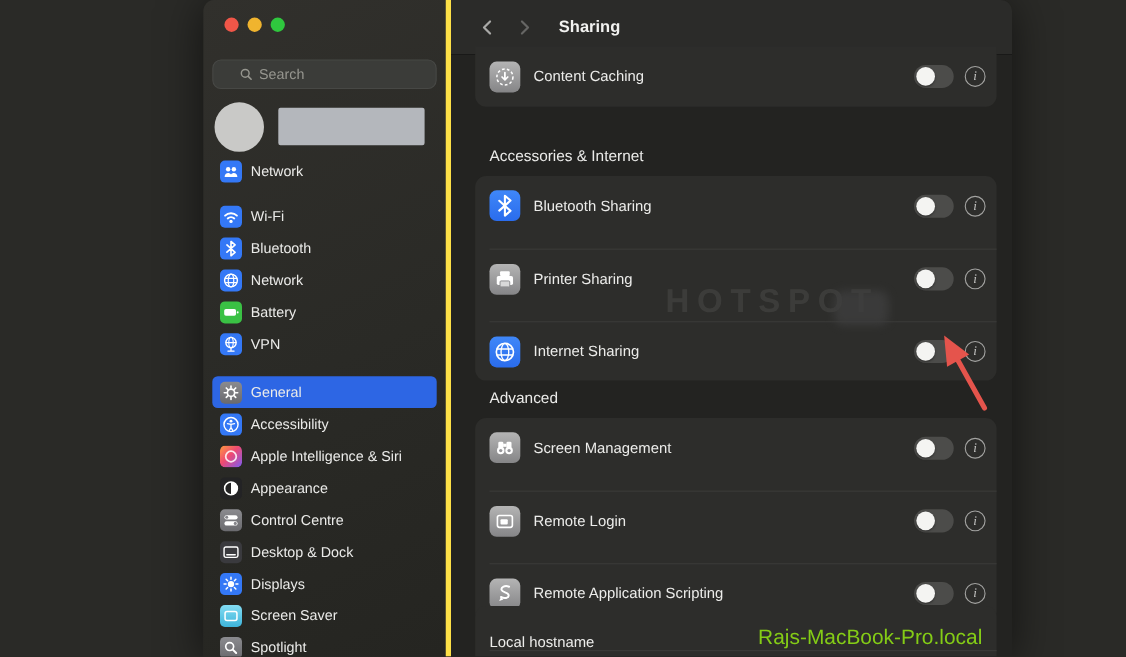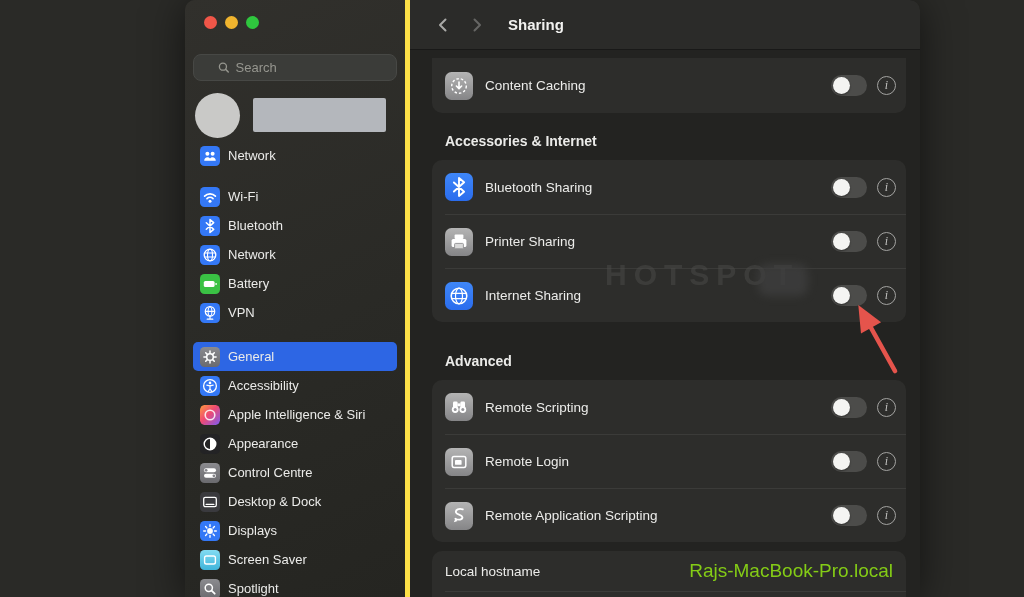--- a/index.html
+++ b/index.html
@@ -71,26 +71,26 @@
     background:#2b2b29; border-bottom:1px solid #191918;
     display:flex; align-items:center; padding-left:22px;
     border-radius:0 10px 0 0;
   }
   .navbtn { width:22px; height:22px; display:flex; align-items:center; justify-content:center; }
   .title { margin-left:20px; font-size:15px; font-weight:bold; color:#f2f2f0; }
   .card {
     position:absolute; left:22px; right:14px;
     background:#2d2d2b; border-radius:10px;
   }
-  .card.cut-top { top:58px; height:55px; border-radius:0 0 10px 10px; }
+  .card.cut-top { top:42px; height:55px; border-radius:0 0 10px 10px; }
   .row {
     display:flex; align-items:center; height:54px; padding:0 10px 0 13px;
   }
   .card.cut-top .row { height:55px; }
-  .row + .row { border-top:1px solid #3b3b39; margin-left:13px; padding-left:0; }
+  .row + .row { border-top:1px solid #3b3b39; margin-left:13px; padding-left:0;margin-top:12px; }
   .big-tile {
     width:28px; height:28px; border-radius:6.5px; flex:0 0 28px;
     display:flex; align-items:center; justify-content:center;
   }
   .big-tile.blue { background:linear-gradient(#3f87f8,#2a6ced); }
   .big-tile.grey { background:linear-gradient(#b4b4b4,#858587); }
   .row-label { margin-left:12px; font-size:13.5px; color:#ececea; flex:1; }
   .controls { display:flex; align-items:center; gap:10px; }
   .toggle {
     width:36px; height:21px; border-radius:11px; background:#4c4c4a;
@@ -99,23 +99,23 @@
   .toggle .knob {
     position:absolute; top:2px; left:2px; width:17px; height:17px;
     border-radius:50%; background:#f4f4f2; box-shadow:0 1px 2px rgba(0,0,0,.4);
   }
   .info {
     width:19px; height:19px; border-radius:50%; border:1.5px solid #a3a3a1;
     color:#c2c2c0; font-family:"Liberation Serif", serif; font-style:italic;
     font-size:12px; line-height:16px; text-align:center; cursor:pointer;
   }
   .section-title {
-    position:absolute; left:35px; font-size:14px; font-weight:bold; color:#ebebe9;
-  }
-  .hostrow { display:flex; align-items:center; height:40px; padding:0 13px; }
+    position:absolute; left:35px; font-size:14px; font-weight:normal; color:#ebebe9;
+  }
+  .hostrow { display:flex; align-items:flex-end; height:40px; padding:0 13px; }
   .hostrow .row-label { margin-left:0; }
   .host-value { font-size:19px; color:#84cc16; }
   .host-divider { border-top:1px solid #3b3b39; margin-left:13px; }
   
   .watermark {
     position:absolute; left:195px; top:258px; font-size:30px; font-weight:bold;
     letter-spacing:7px; color:#4a4a48; opacity:.55; pointer-events:none;
   }
   .blur-blob {
     position:absolute; left:348px; top:264px; width:50px; height:32px;
@@ -400,21 +400,21 @@
             <svg width="28" height="28" viewBox="0 0 28 28">
               <rect x="8" y="8.6" width="4.6" height="6" rx="1.2" fill="#fff"></rect>
               <rect x="15.4" y="8.6" width="4.6" height="6" rx="1.2" fill="#fff"></rect>
               <rect x="12.4" y="10.4" width="3.2" height="2.8" fill="#fff"></rect>
               <circle cx="10.2" cy="16.6" r="3.4" fill="#fff"></circle>
               <circle cx="17.8" cy="16.6" r="3.4" fill="#fff"></circle>
               <circle cx="10.2" cy="16.6" r="1.5" fill="#97979b"></circle>
               <circle cx="17.8" cy="16.6" r="1.5" fill="#97979b"></circle>
             </svg>
           </span>
-          <span class="row-label">Remote Scripting</span>
+          <span class="row-label">Screen Management</span>
           <span class="controls">
             <span class="toggle">
                 <span class="knob"></span>
               </span>
             <span class="info">i</span>
           </span>
         </div>
         <div class="row">
           <span class="big-tile grey">
             <svg width="28" height="28" viewBox="0 0 28 28">

